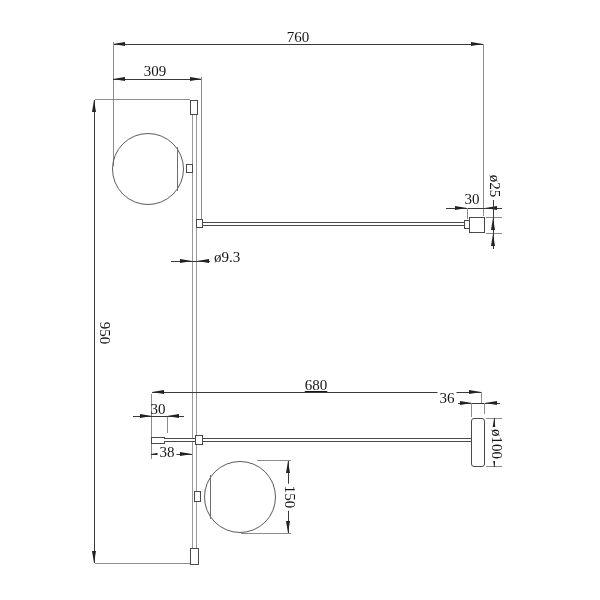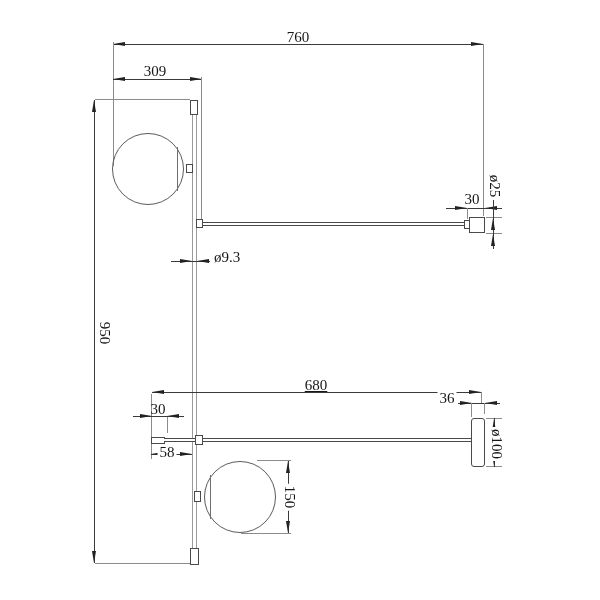--- a/index.html
+++ b/index.html
@@ -110,21 +110,21 @@
 
   <div class="ln" style="left:133px;top:416px;width:51px;height:1px;"></div>
   <div class="ar ar-r" style="left:140px;top:414px;"></div>
   <div class="ar ar-l" style="left:167px;top:414px;"></div>
   <div class="dimtext ctr" style="left:158px;top:409px;">30</div>
   <div class="ln gray" style="left:167px;top:417px;width:1px;height:16px;"></div>
 
   <div class="ln" style="left:151px;top:454px;width:41px;height:1px;"></div>
   <div class="ar ar-l" style="left:151px;top:452px;"></div>
   <div class="ar ar-r" style="left:180px;top:452px;"></div>
-  <div class="dimtext ctr bg" style="left:167px;top:452px;">58</div>
+  <div class="dimtext ctr bg" style="left:167px;top:452px;">38</div>
 
   <div class="circle" style="left:204px;top:461px;width:72px;height:72px;"></div>
   <div class="ln mid" style="left:210px;top:475px;width:1px;height:44px;"></div>
   <div class="shape" style="left:194px;top:491px;width:7px;height:11px;"></div>
 
   <div class="ln gray" style="left:257px;top:460px;width:34px;height:1px;"></div>
   <div class="ln gray" style="left:241px;top:533px;width:50px;height:1px;"></div>
   <div class="ln" style="left:288px;top:461px;width:1px;height:72px;"></div>
   <div class="ar ar-u" style="left:286px;top:461px;"></div>
   <div class="ar ar-d" style="left:286px;top:521px;"></div>

